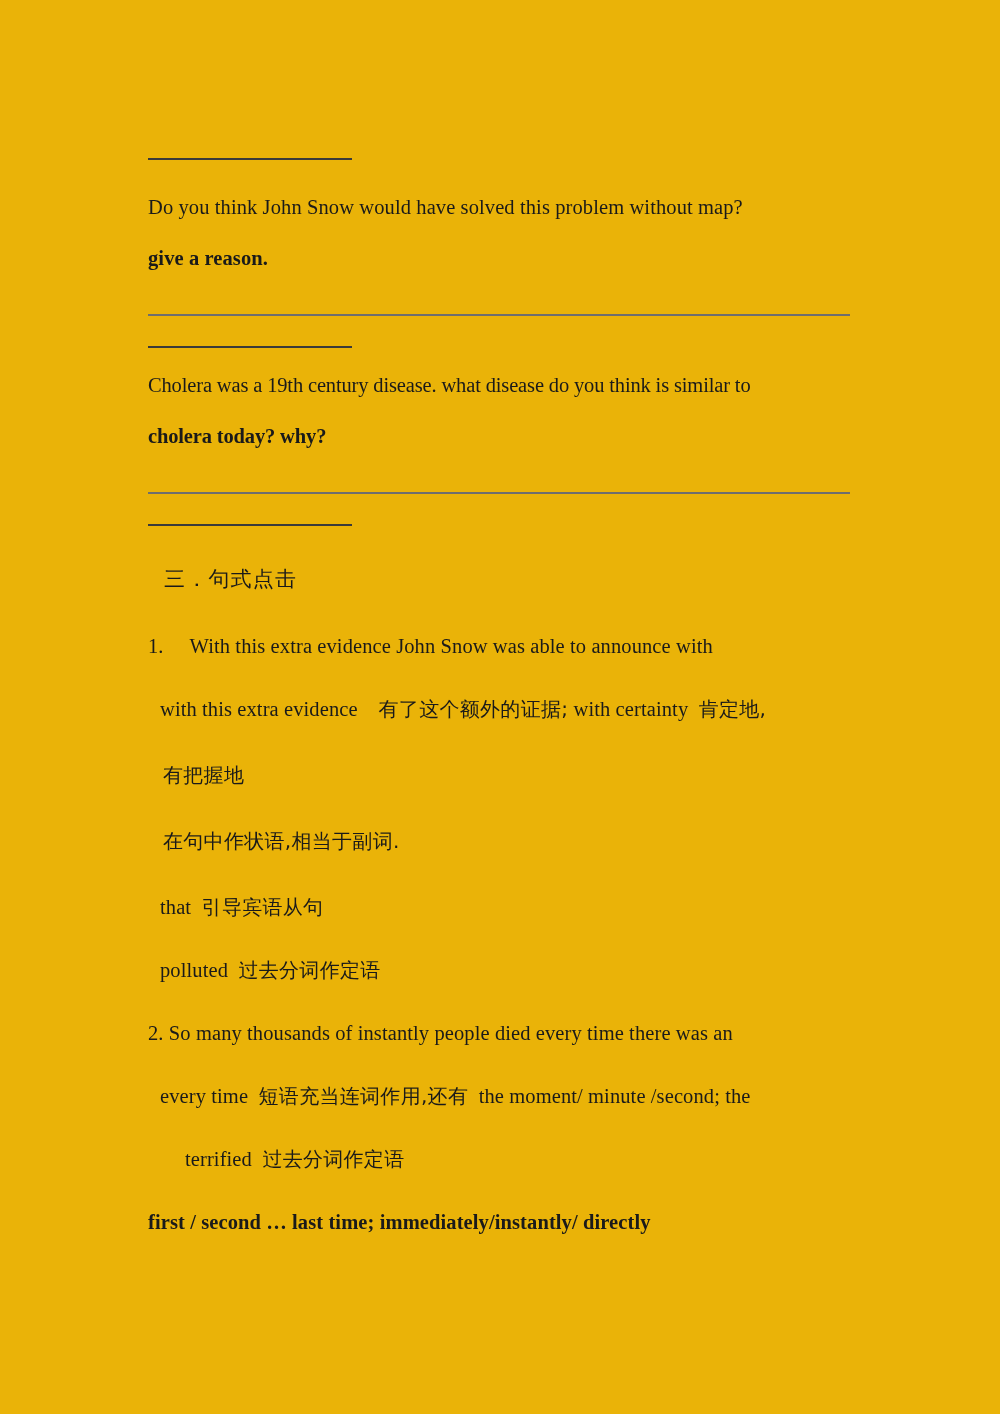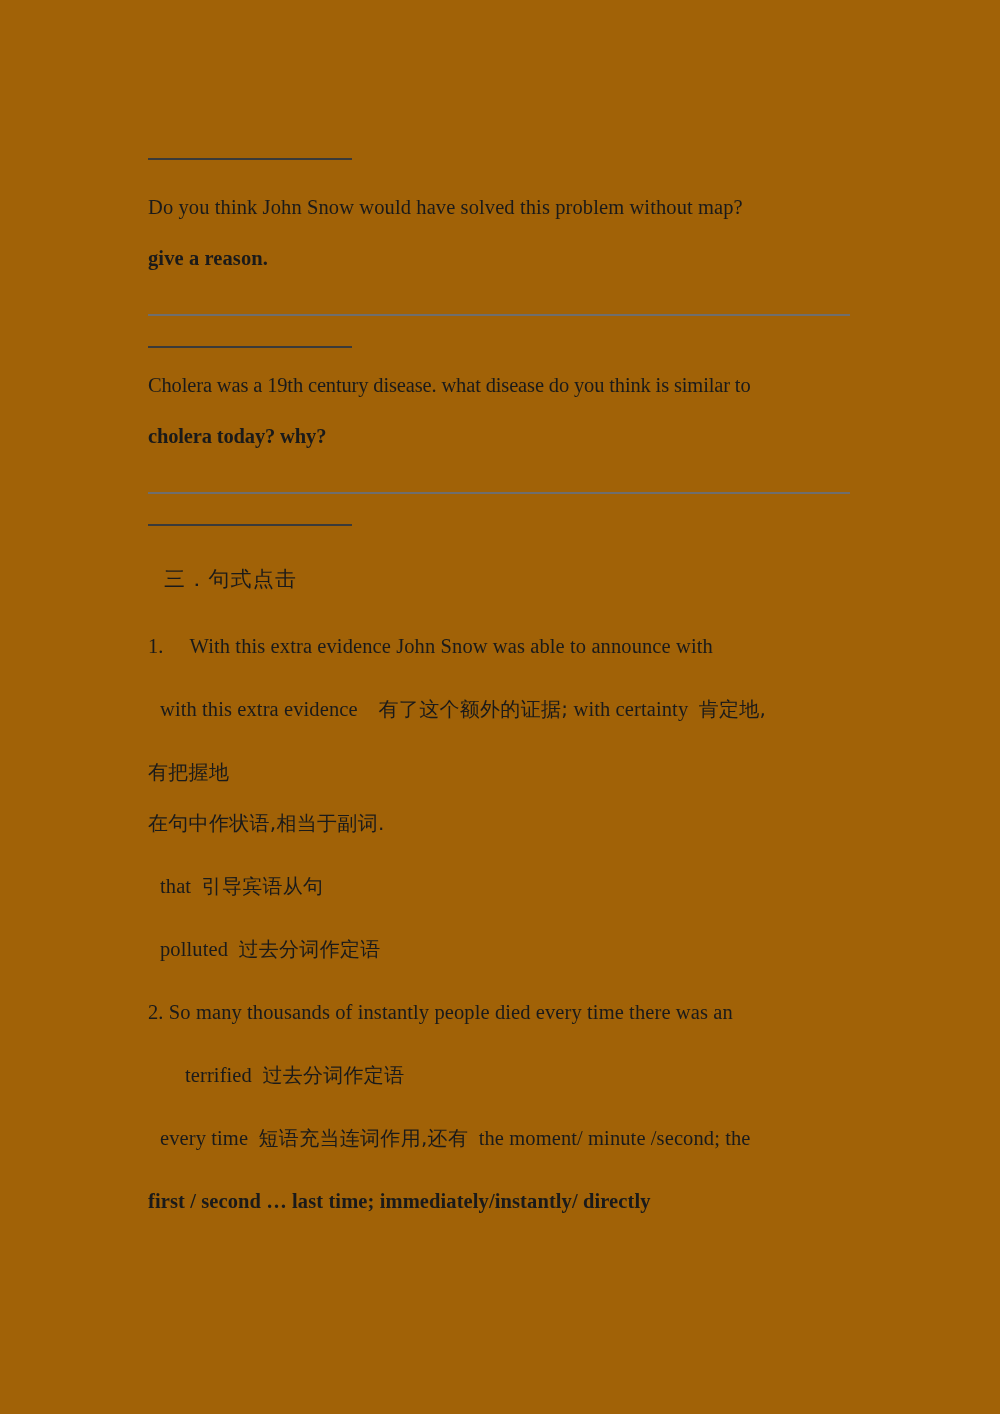--- a/index.html
+++ b/index.html
@@ -11,21 +11,21 @@
     width: 1000px;
     height: 1414px;
     font-family: "Liberation Serif", "DejaVu Serif", serif;
     color: #1a1a1a;
     -webkit-font-smoothing: antialiased;
   }
   .page {
     position: relative;
     width: 1000px;
     height: 1414px;
-    background: #a16207;
+    background: #eab308;
     overflow: hidden;
   }
   .content {
     position: absolute;
     left: 148px;
     top: 0;
     width: 702px;
   }
 
   
@@ -51,21 +51,21 @@
     
     font-stretch: semi-condensed;
     letter-spacing: -0.15px;
   }
   .para.last-line-left { text-align: left; font-weight: bold; }
 
   .cjk {
     font-family: "DejaVu Sans", "Liberation Sans", sans-serif;
     font-size: 20px;
     line-height: 51px;
-    margin: 0;
+    margin: 15px;
     letter-spacing: 0.3px;
     color: #1a1a1a;
   }
   .mixed {
     font-size: 20.5px;
     line-height: 51px;
     margin: 12px;
     letter-spacing: 0.1px;
   }
   .mixed .zh {
@@ -132,19 +132,19 @@
     <p class="para"><span>1.</span><span class="item-num-gap"></span><span>With this extra evidence John Snow was able to announce with</span></p>
 
     <p class="mixed"><span>with this extra evidence</span>&nbsp;&nbsp;&nbsp;&nbsp;<span class="zh">有了这个额外的证据;</span>&nbsp;<span>with certainty</span>&nbsp;&nbsp;<span class="zh">肯定地,</span></p>
     <p class="cjk">有把握地</p>
     <p class="cjk">在句中作状语,相当于副词.</p>
     <p class="mixed"><span>that</span>&nbsp;&nbsp;<span class="zh">引导宾语从句</span></p>
     <p class="mixed"><span>polluted</span>&nbsp;&nbsp;<span class="zh">过去分词作定语</span></p>
 
     <p class="para"><span>2.</span>&nbsp;<span>So many thousands of instantly people died every time there was an</span></p>
 
+    <p class="mixed"><span>every time</span>&nbsp;&nbsp;<span class="zh">短语充当连词作用,还有</span>&nbsp;&nbsp;<span>the moment/ minute /second; the</span></p>
+
     <p class="mixed indent-sm"><span>terrified</span>&nbsp;&nbsp;<span class="zh">过去分词作定语</span></p>
-
-    <p class="mixed"><span>every time</span>&nbsp;&nbsp;<span class="zh">短语充当连词作用,还有</span>&nbsp;&nbsp;<span>the moment/ minute /second; the</span></p>
     <p class="para last-line-left">first / second … last time; immediately/instantly/ directly</p>
 
   </div>
 </div>
 
 </body></html>

